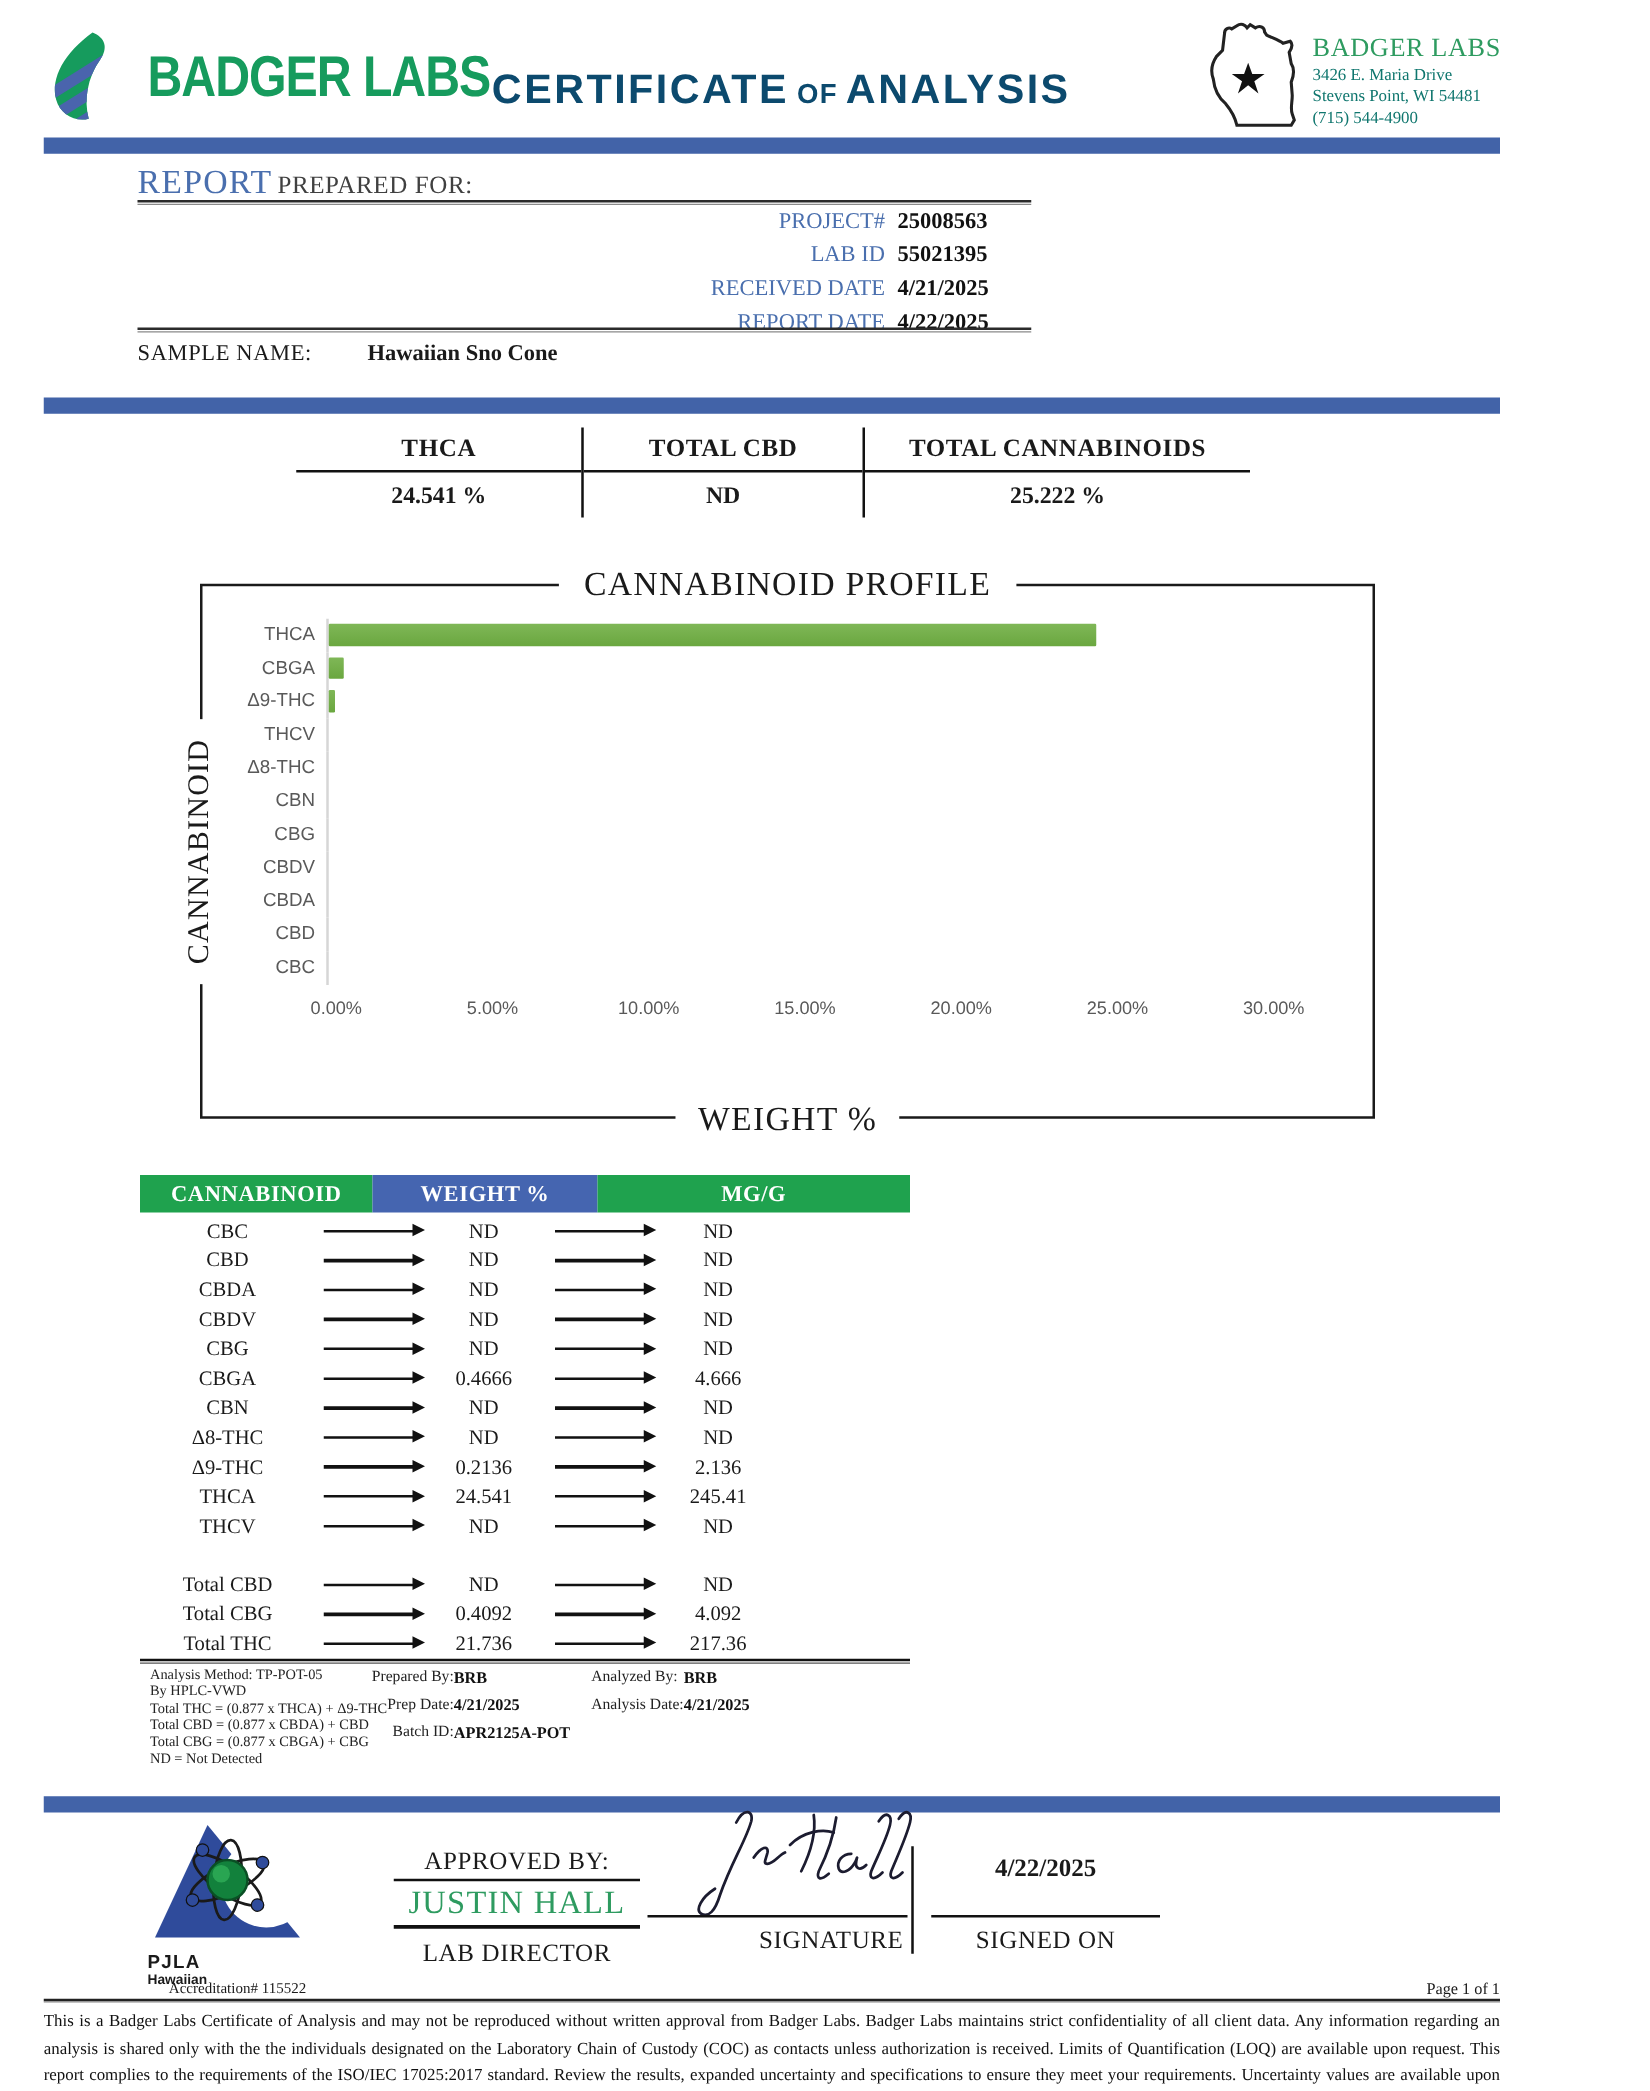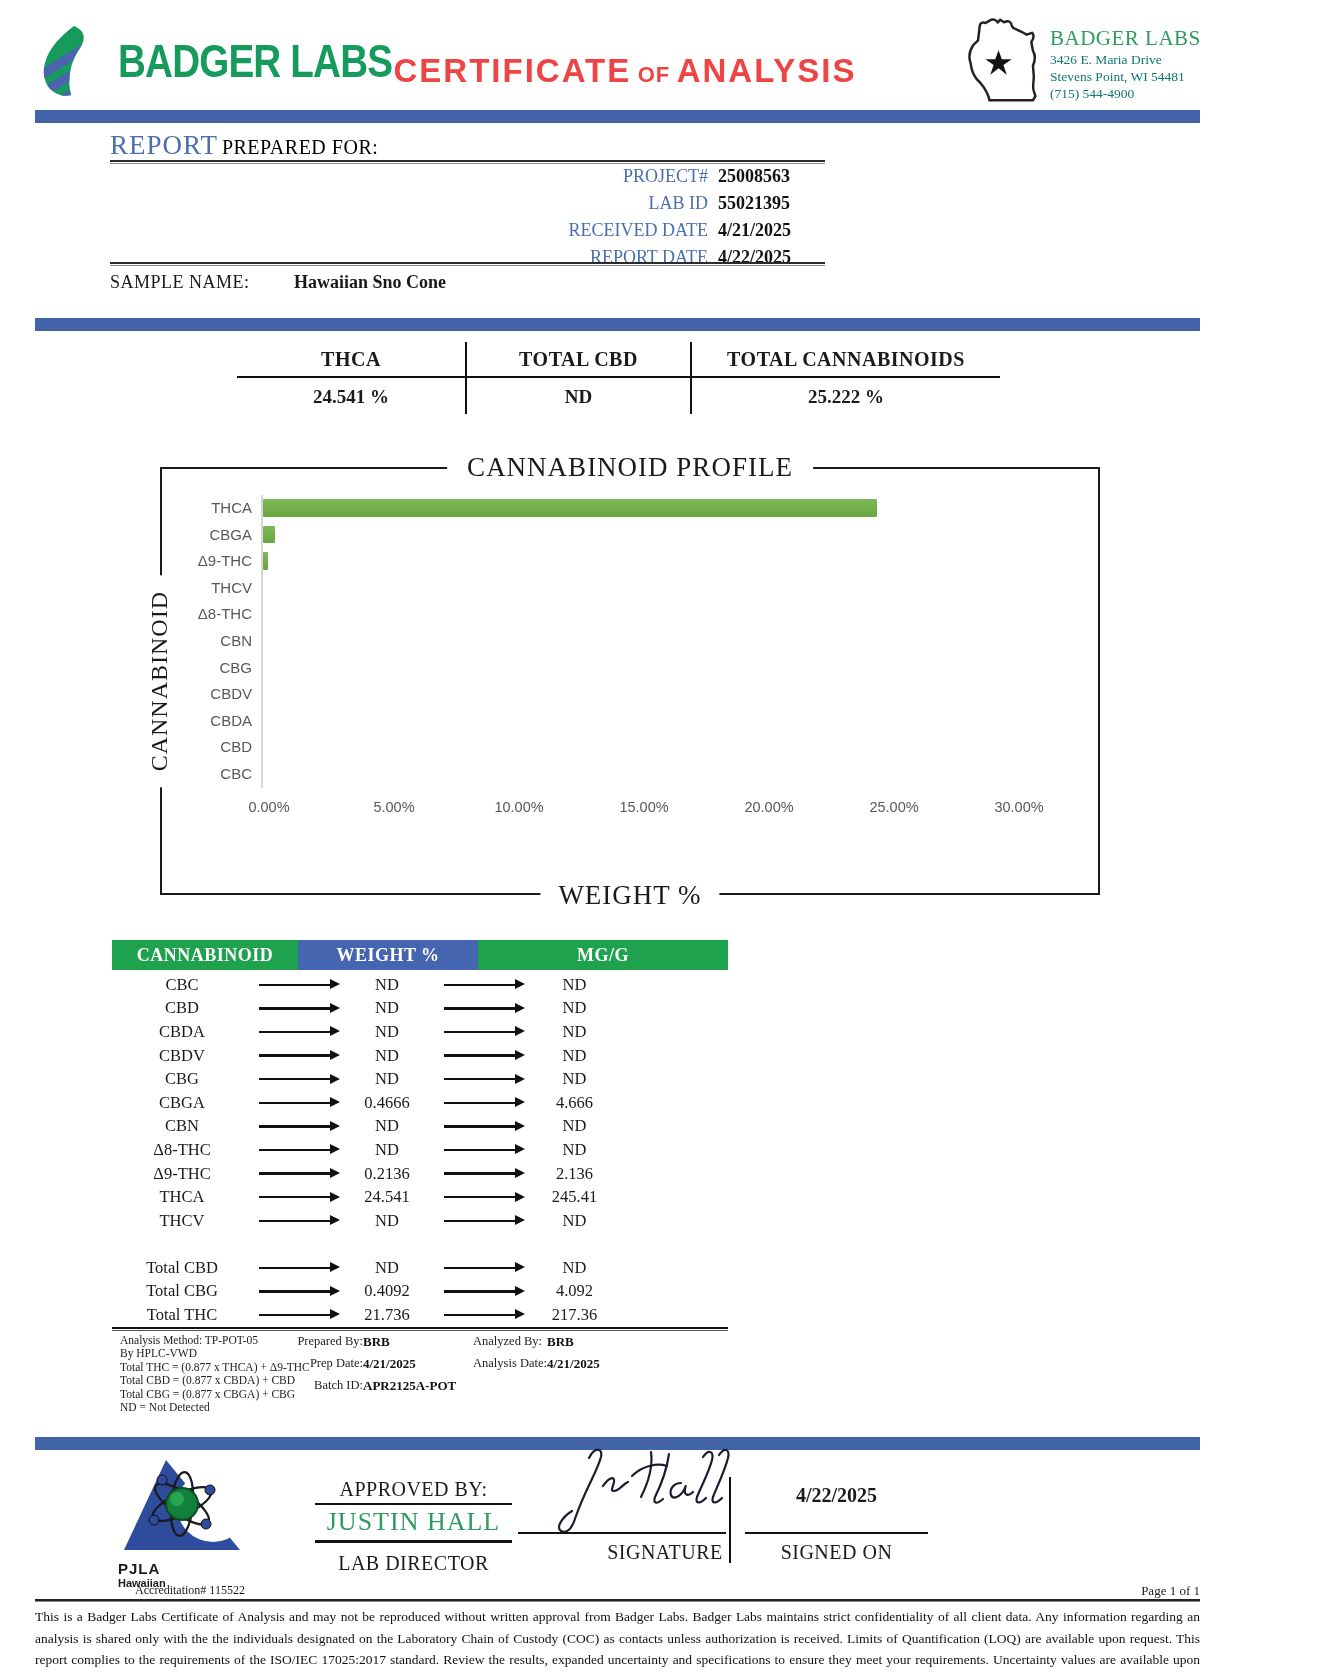--- a/index.html
+++ b/index.html
@@ -5,35 +5,35 @@
   * { margin:0; padding:0; box-sizing:border-box; }
   html,body { background:#fff; }
   body { width:1320px; height:1673px; font-family:"Liberation Serif", serif; color:#1a1a1a; }
   .page { position:relative; width:1320px; height:1673px; background:#fff; overflow:hidden; }
 
   
   .logo-wrap { position:absolute; left:36px; top:24px; display:flex; align-items:center; gap:10px; }
   .logo-text { font-family:"Liberation Sans", sans-serif; font-weight:700; font-size:46px; letter-spacing:-1px;
                color:#169B5D; transform:scaleX(.84); transform-origin:left center; white-space:nowrap; }
   .coa-title { position:absolute; left:360px; top:52px; width:530px; text-align:center;
-               font-family:"Liberation Sans", sans-serif; font-weight:700; color:#ef4444; letter-spacing:2px; }
+               font-family:"Liberation Sans", sans-serif; font-weight:700; color:#0c4a6e; letter-spacing:2px; }
   .coa-big { font-size:33px; }
   .coa-small { font-size:22px; letter-spacing:1px; }
   .lab-block { position:absolute; left:960px; top:12px; display:flex; gap:8px; }
   .lab-info { padding-top:14px; }
   .lab-name { font-size:21px; color:#2E9B60; letter-spacing:.5px; }
   .lab-line { font-size:13.5px; color:#0f766e; line-height:17px; }
 
   .bluebar { position:absolute; left:35px; width:1165px; height:13px; background:#4263A8; }
   .bar1 { top:110px; } .bar2 { top:318px; } .bar3 { top:1437px; }
 
   
   .report-title { position:absolute; left:110px; top:130px; }
   .report-accent { font-size:27px; color:#4a6fae; letter-spacing:1px; }
-  .report-rest { font-size:20px; color:#000000; letter-spacing:.5px; }
+  .report-rest { font-size:20px; color:#404040; letter-spacing:.5px; }
   .dline { position:absolute; height:4px; border-top:2px solid #2b2b2b; border-bottom:1px solid #8a8a8a; }
   .dl1 { left:110px; top:160px; width:715px; }
   .dl2 { left:110px; top:262px; width:715px; }
   #report-fields { position:absolute; left:430px; top:163px; width:395px; }
   .meta-row { display:flex; height:27px; align-items:center; }
   .meta-label { width:278px; text-align:right; font-size:18px; color:#4a6fae; }
   .meta-value { padding-left:10px; font-size:18px; font-weight:700; color:#111; }
   .sample-row { position:absolute; left:110px; top:272px; font-size:18px; }
   .sample-label { letter-spacing:.5px; }
   .sample-value { font-weight:700; margin-left:40px; }

